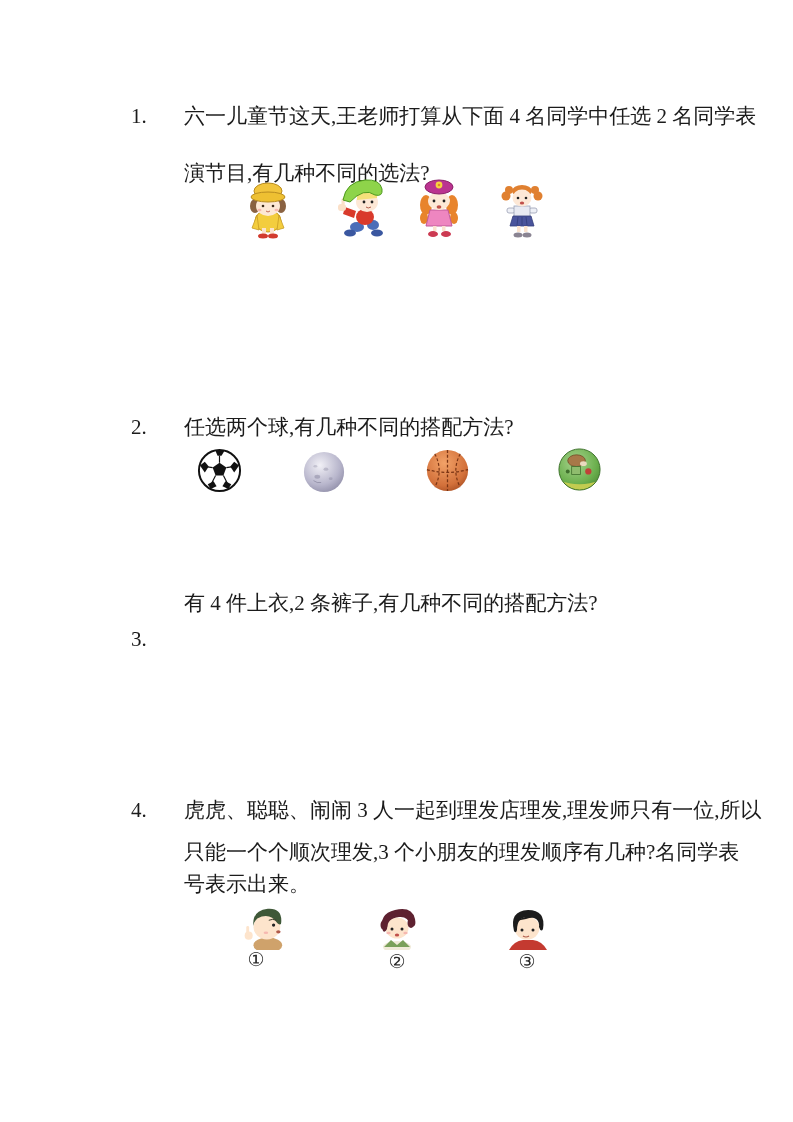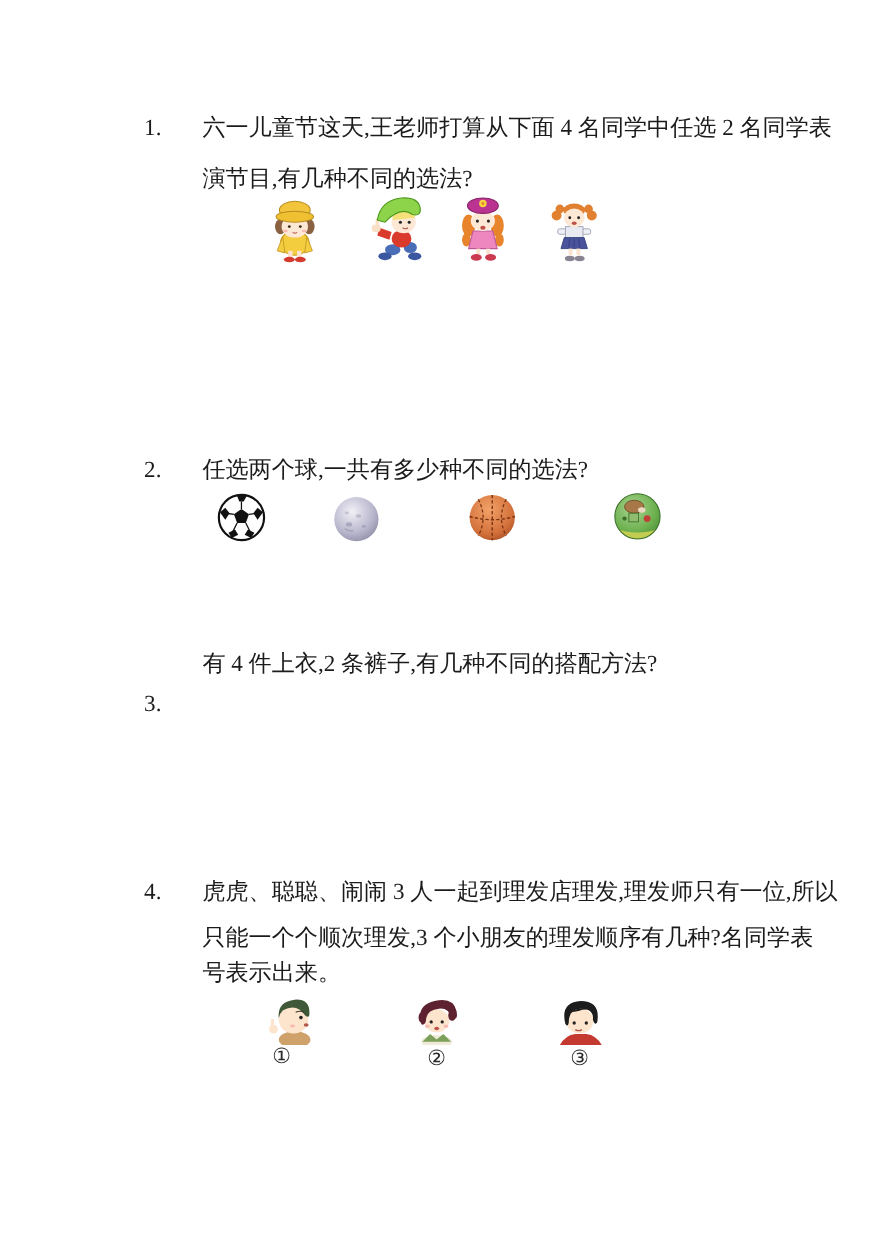--- a/index.html
+++ b/index.html
@@ -30,21 +30,21 @@
   .num-col{left:131px;}
   .txt-col{left:152px;margin-left:32px;}
 </style>
 </head>
 <body>
 
 <div class="page">
 
   <div class="qnum num-col" style="top:103px;">1.</div>
   <div class="qline txt-col" style="top:103px;">六一儿童节这天,王老师打算从下面 4 名同学中任选 2 名同学表</div>
-  <div class="qline txt-col" style="top:149px;">演节目,有几种不同的选法?</div>
+  <div class="qline txt-col" style="top:160px;">演节目,有几种不同的选法?</div>
 
   <svg class="fig" style="left:243px;top:181px;" width="50" height="58" viewBox="0 0 50 58">
     <ellipse cx="25" cy="40" rx="13" ry="11" fill="#f3cd3e" stroke="#c69a25" stroke-width="1"></ellipse>
     <path d="M14 34 L9 47 L16 49 Z" fill="#f3cd3e" stroke="#c69a25" stroke-width="0.8"></path>
     <path d="M36 34 L41 47 L34 49 Z" fill="#f3cd3e" stroke="#c69a25" stroke-width="0.8"></path>
     <rect x="19" y="47" width="4" height="7" fill="#fbe3cf"></rect>
     <rect x="27" y="47" width="4" height="7" fill="#fbe3cf"></rect>
     <ellipse cx="20" cy="55" rx="5" ry="2.5" fill="#d23b2e"></ellipse>
     <ellipse cx="30" cy="55" rx="5" ry="2.5" fill="#d23b2e"></ellipse>
     <ellipse cx="12" cy="25" rx="5" ry="7" fill="#8a6242"></ellipse>
@@ -110,21 +110,21 @@
     <rect x="24" y="45" width="3.5" height="6" fill="#fbe3cf"></rect>
     <ellipse cx="18" cy="54" rx="4.5" ry="2.5" fill="#8a8492"></ellipse>
     <ellipse cx="27" cy="54" rx="4.5" ry="2.5" fill="#8a8492"></ellipse>
     <ellipse cx="22" cy="17" rx="9.5" ry="8.5" fill="#fde8d6"></ellipse>
     <circle cx="18" cy="17" r="1.3" fill="#222"></circle>
     <circle cx="26" cy="17" r="1.3" fill="#222"></circle>
     <ellipse cx="22" cy="22" rx="2.2" ry="1.6" fill="#c0504a"></ellipse>
   </svg>
 
   <div class="qnum num-col" style="top:414px;">2.</div>
-  <div class="qline txt-col" style="top:414px;">任选两个球,一共有多少种不同的选法?</div>
+  <div class="qline txt-col" style="top:414px;">任选两个球,有几种不同的搭配方法?</div>
 
   <svg class="fig" style="left:196px;top:447px;" width="47" height="47" viewBox="0 0 48 48">
     <circle cx="24" cy="24" r="21" fill="#ffffff" stroke="#111" stroke-width="2"></circle>
     <polygon points="24,16 31,21 28,29 20,29 17,21" fill="#111"></polygon>
     <polygon points="20,4 29,4 26,9 22,9" fill="#111"></polygon>
     <polygon points="4,19 9,15 13,20 9,26" fill="#111"></polygon>
     <polygon points="44,19 39,15 35,20 39,26" fill="#111"></polygon>
     <polygon points="12,38 18,35 21,40 15,43" fill="#111"></polygon>
     <polygon points="36,38 30,35 27,40 33,43" fill="#111"></polygon>
     <path d="M24 9 L24 16 M17 21 L10 20 M31 21 L38 20 M20 29 L16 37 M28 29 L32 37" stroke="#111" stroke-width="1.2" fill="none"></path>

